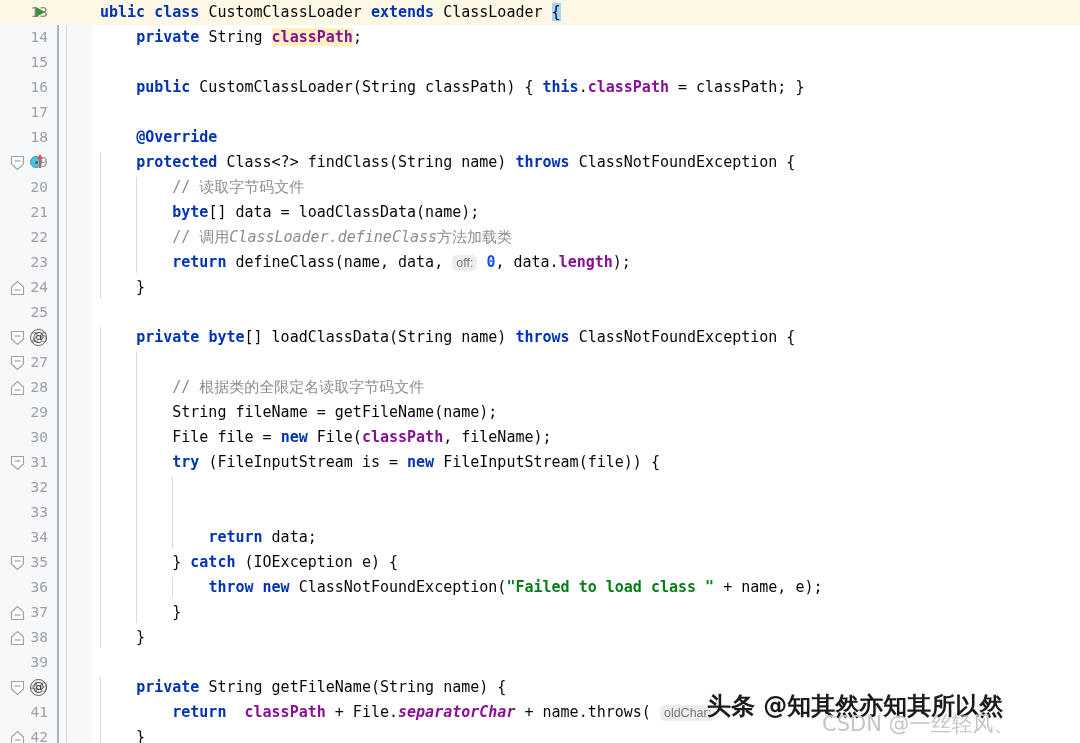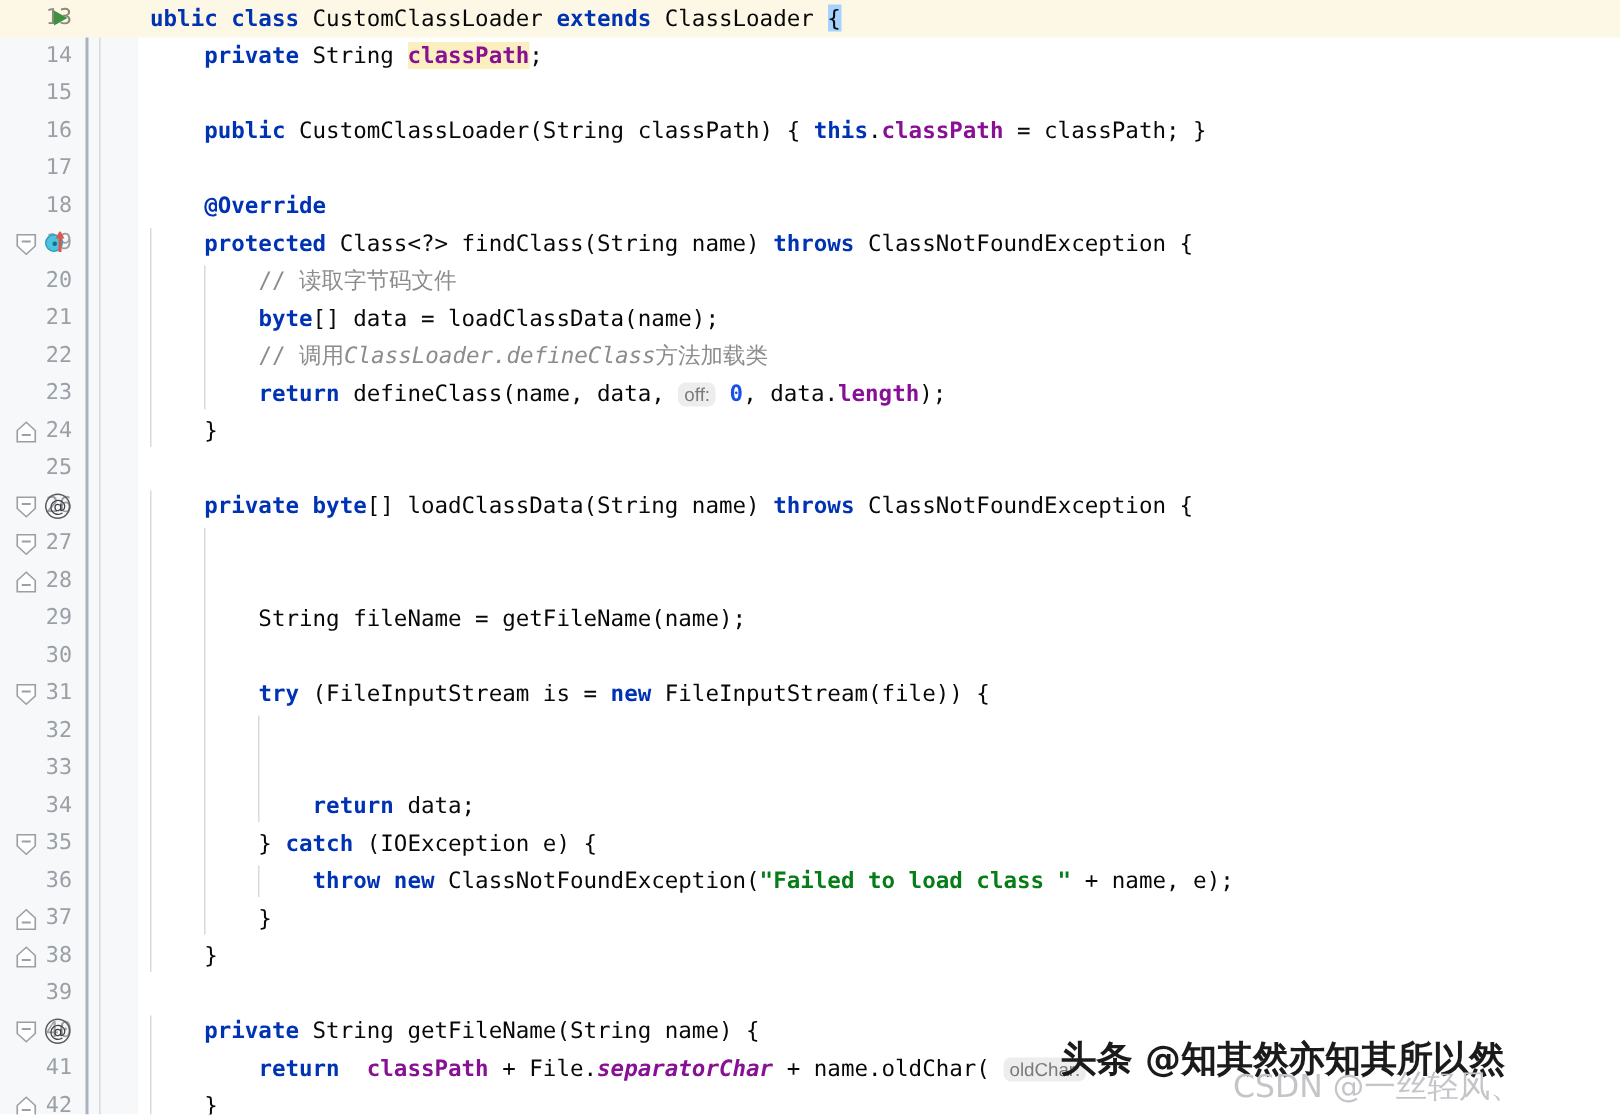--- a/index.html
+++ b/index.html
@@ -340,30 +340,31 @@
         <span class="lnum">28</span>
         <span class="gmark"></span>
         <span class="fold">
           <span class="shield">
             <svg width="15" height="16" viewBox="0 0 15 16">
               <path d="M1.5 14.5 H13.5 V7 L7.5 1.5 L1.5 7 Z" fill="#ffffff" stroke="#9aa0a6" stroke-width="1.1"></path>
               <line x1="4.5" y1="10" x2="10.5" y2="10" stroke="#9aa0a6" stroke-width="1.2"></line>
             </svg>
           </span>
         </span>
-        <span class="code"><span class="plain">        </span></span>
+        <span class="code"><span class="plain">        </span><span class="cmt">// 根据类的全限定名读取字节码文件</span></span>
       </div>
       <div class="row" style="top:400px">
         <span class="lnum">29</span>
         <span class="gmark"></span>
         <span class="code"><span class="plain">        String fileName = getFileName(name);</span></span>
       </div>
       <div class="row" style="top:425px">
         <span class="lnum">30</span>
         <span class="gmark"></span>
+        <span class="code"><span class="plain">        File file = </span><span class="kw">new </span><span class="plain">File(</span><span class="field">classPath</span><span class="plain">, fileName);</span></span>
       </div>
       <div class="row" style="top:450px">
         <span class="lnum">31</span>
         <span class="gmark"></span>
         <span class="fold">
           <span class="shield">
             <svg width="15" height="16" viewBox="0 0 15 16">
               <path d="M1.5 1.5 H13.5 V9 L7.5 14.5 L1.5 9 Z" fill="#ffffff" stroke="#9aa0a6" stroke-width="1.1"></path>
               <line x1="4.5" y1="6" x2="10.5" y2="6" stroke="#9aa0a6" stroke-width="1.2"></line>
             </svg>
@@ -444,21 +445,21 @@
               <path d="M1.5 1.5 H13.5 V9 L7.5 14.5 L1.5 9 Z" fill="#ffffff" stroke="#9aa0a6" stroke-width="1.1"></path>
               <line x1="4.5" y1="6" x2="10.5" y2="6" stroke="#9aa0a6" stroke-width="1.2"></line>
             </svg>
           </span>
         </span>
         <span class="code"><span class="plain">    </span><span class="kw">private </span><span class="plain">String getFileName(String name) {</span></span>
       </div>
       <div class="row" style="top:700px">
         <span class="lnum">41</span>
         <span class="gmark"></span>
-        <span class="code"><span class="plain">        </span><span class="kw">return  </span><span class="field">classPath</span><span class="plain"> + File.</span><span class="fieldi">separatorChar</span><span class="plain"> + name.oldChar( </span><span class="hint">oldChar:</span> </span>
+        <span class="code"><span class="plain">        </span><span class="kw">return  </span><span class="field">classPath</span><span class="plain"> + File.</span><span class="fieldi">separatorChar</span><span class="plain"> + name.throws( </span><span class="hint">oldChar:</span> </span>
       </div>
       <div class="row" style="top:725px">
         <span class="lnum">42</span>
         <span class="gmark"></span>
         <span class="fold">
           <span class="shield">
             <svg width="15" height="16" viewBox="0 0 15 16">
               <path d="M1.5 14.5 H13.5 V7 L7.5 1.5 L1.5 7 Z" fill="#ffffff" stroke="#9aa0a6" stroke-width="1.1"></path>
               <line x1="4.5" y1="10" x2="10.5" y2="10" stroke="#9aa0a6" stroke-width="1.2"></line>
             </svg>

